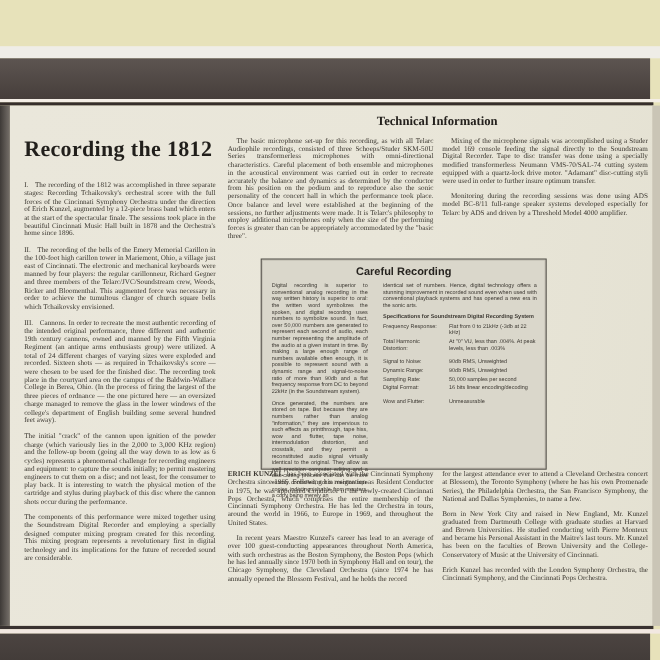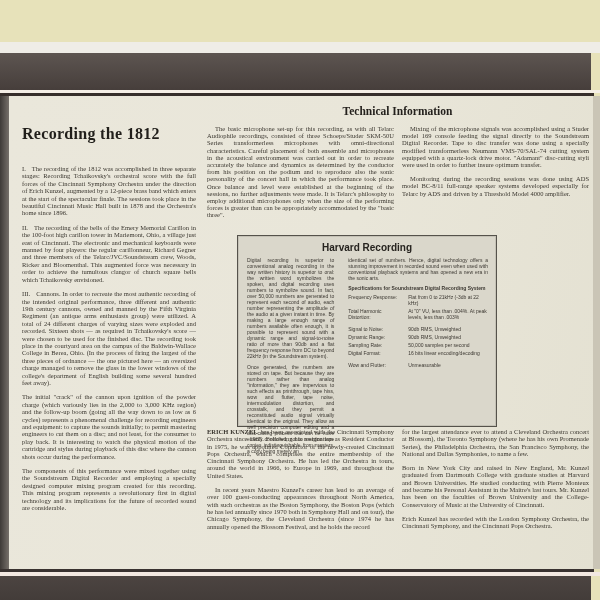--- a/index.html
+++ b/index.html
@@ -14,21 +14,21 @@
   .sheet{left:9px;top:57px;width:586px;height:473px;
          background:linear-gradient(100deg,#eae7db 0%,#e9e6d9 55%,#e4e1d2 100%);}
   .edge-left{left:0;top:57px;width:9px;height:473px;background:linear-gradient(to right,#3e3a37,#76706a);}
   .edge-right{left:593px;top:57px;width:7px;height:473px;background:#cac5b6;}
   .line-dark-bot{left:0;top:530px;width:594px;height:3px;background:#393230;}
   .line-light-bot{left:0;top:533px;width:600px;height:4px;background:#f2e8e1;}
   .band-bottom{left:0;top:537px;width:591px;height:34px;background:linear-gradient(#4c4441,#3f3936);}
   .bg-bottom{left:0;top:571px;width:600px;height:29px;background:#dbd7c9;}
 
   
-  .page-title{left:22px;top:86px;width:200px;font-weight:bold;font-size:16px;
+  .page-title{left:22px;top:86px;width:200px;font-weight:bold;font-size:20px;
               letter-spacing:.3px;color:#211f1b;}
   .col{color:#3a362f;font-size:6.5px;line-height:7.4px;text-align:justify;}
   .col p{margin:0 0 7px 0;}
   .num{display:inline-block;margin-right:6px;}
   .indent{text-indent:8px;}
   .col-left{left:22px;top:126px;width:174px;}
   .tech-heading{left:205px;top:66px;width:385px;text-align:center;font-weight:bold;
                 font-size:11.5px;color:#24211d;}
   .col-mid{left:207px;top:86px;width:187px;line-height:7.2px;}
   .col-rt{left:402px;top:86px;width:187px;line-height:7.2px;}
@@ -88,21 +88,21 @@
   <div class="abs col col-mid">
     <p class="indent">The basic microphone set-up for this recording, as with all Telarc Audiophile recordings, consisted of three Schoeps/Studer SKM-50U Series transformerless microphones with omni-directional characteristics. Careful placement of both ensemble and microphones in the acoustical environment was carried out in order to recreate accurately the balance and dynamics as determined by the conductor from his position on the podium and to reproduce also the sonic personality of the concert hall in which the performance took place. Once balance and level were established at the beginning of the sessions, no further adjustments were made. It is Telarc's philosophy to employ additional microphones only when the size of the performing forces is greater than can be appropriately accommodated by the "basic three".</p>
   </div>
 
   <div class="abs col col-rt">
     <p class="indent">Mixing of the microphone signals was accomplished using a Studer model 169 console feeding the signal directly to the Soundstream Digital Recorder. Tape to disc transfer was done using a specially modified transformerless Neumann VMS-70/SAL-74 cutting system equipped with a quartz-lock drive motor. "Adamant" disc-cutting styli were used in order to further insure optimum transfer.</p>
     <p class="indent">Monitoring during the recording sessions was done using ADS model BC-8/11 full-range speaker systems developed especially for Telarc by ADS and driven by a Threshold Model 4000 amplifier.</p>
   </div>
 
   <div class="abs dbox">
-    <div class="dbox-title">Harvard Recording</div>
+    <div class="dbox-title">Careful Recording</div>
     <div class="dbox-cols">
       <div class="dbox-c1">
         <p>Digital recording is superior to conventional analog recording in the way written history is superior to oral: the written word symbolizes the spoken, and digital recording uses numbers to symbolize sound. In fact, over 50,000 numbers are generated to represent each second of audio, each number representing the amplitude of the audio at a given instant in time. By making a large enough range of numbers available often enough, it is possible to represent sound with a dynamic range and signal-to-noise ratio of more than 90db and a flat frequency response from DC to beyond 22kHz (in the Soundstream system).</p>
         <p>Once generated, the numbers are stored on tape. But because they are numbers rather than analog "information," they are impervious to such effects as printthrough, tape hiss, wow and flutter, tape noise, intermodulation distortion, and crosstalk, and they permit a reconstituted audio signal virtually identical to the original. They allow as well precision computer editing and a disc-cutting process that can be more exactly controlled, not to mention tape copies indistinguishable from masters, a copy being merely an</p>
       </div>
       <div class="dbox-gap"></div>
       <div class="dbox-c2">
         <p>identical set of numbers. Hence, digital technology offers a stunning improvement in recorded sound even when used with conventional playback systems and has opened a new era in the sonic arts.</p>
         <div class="spec-head">Specifications for Soundstream Digital Recording System</div>
         <div class="spec-row">

